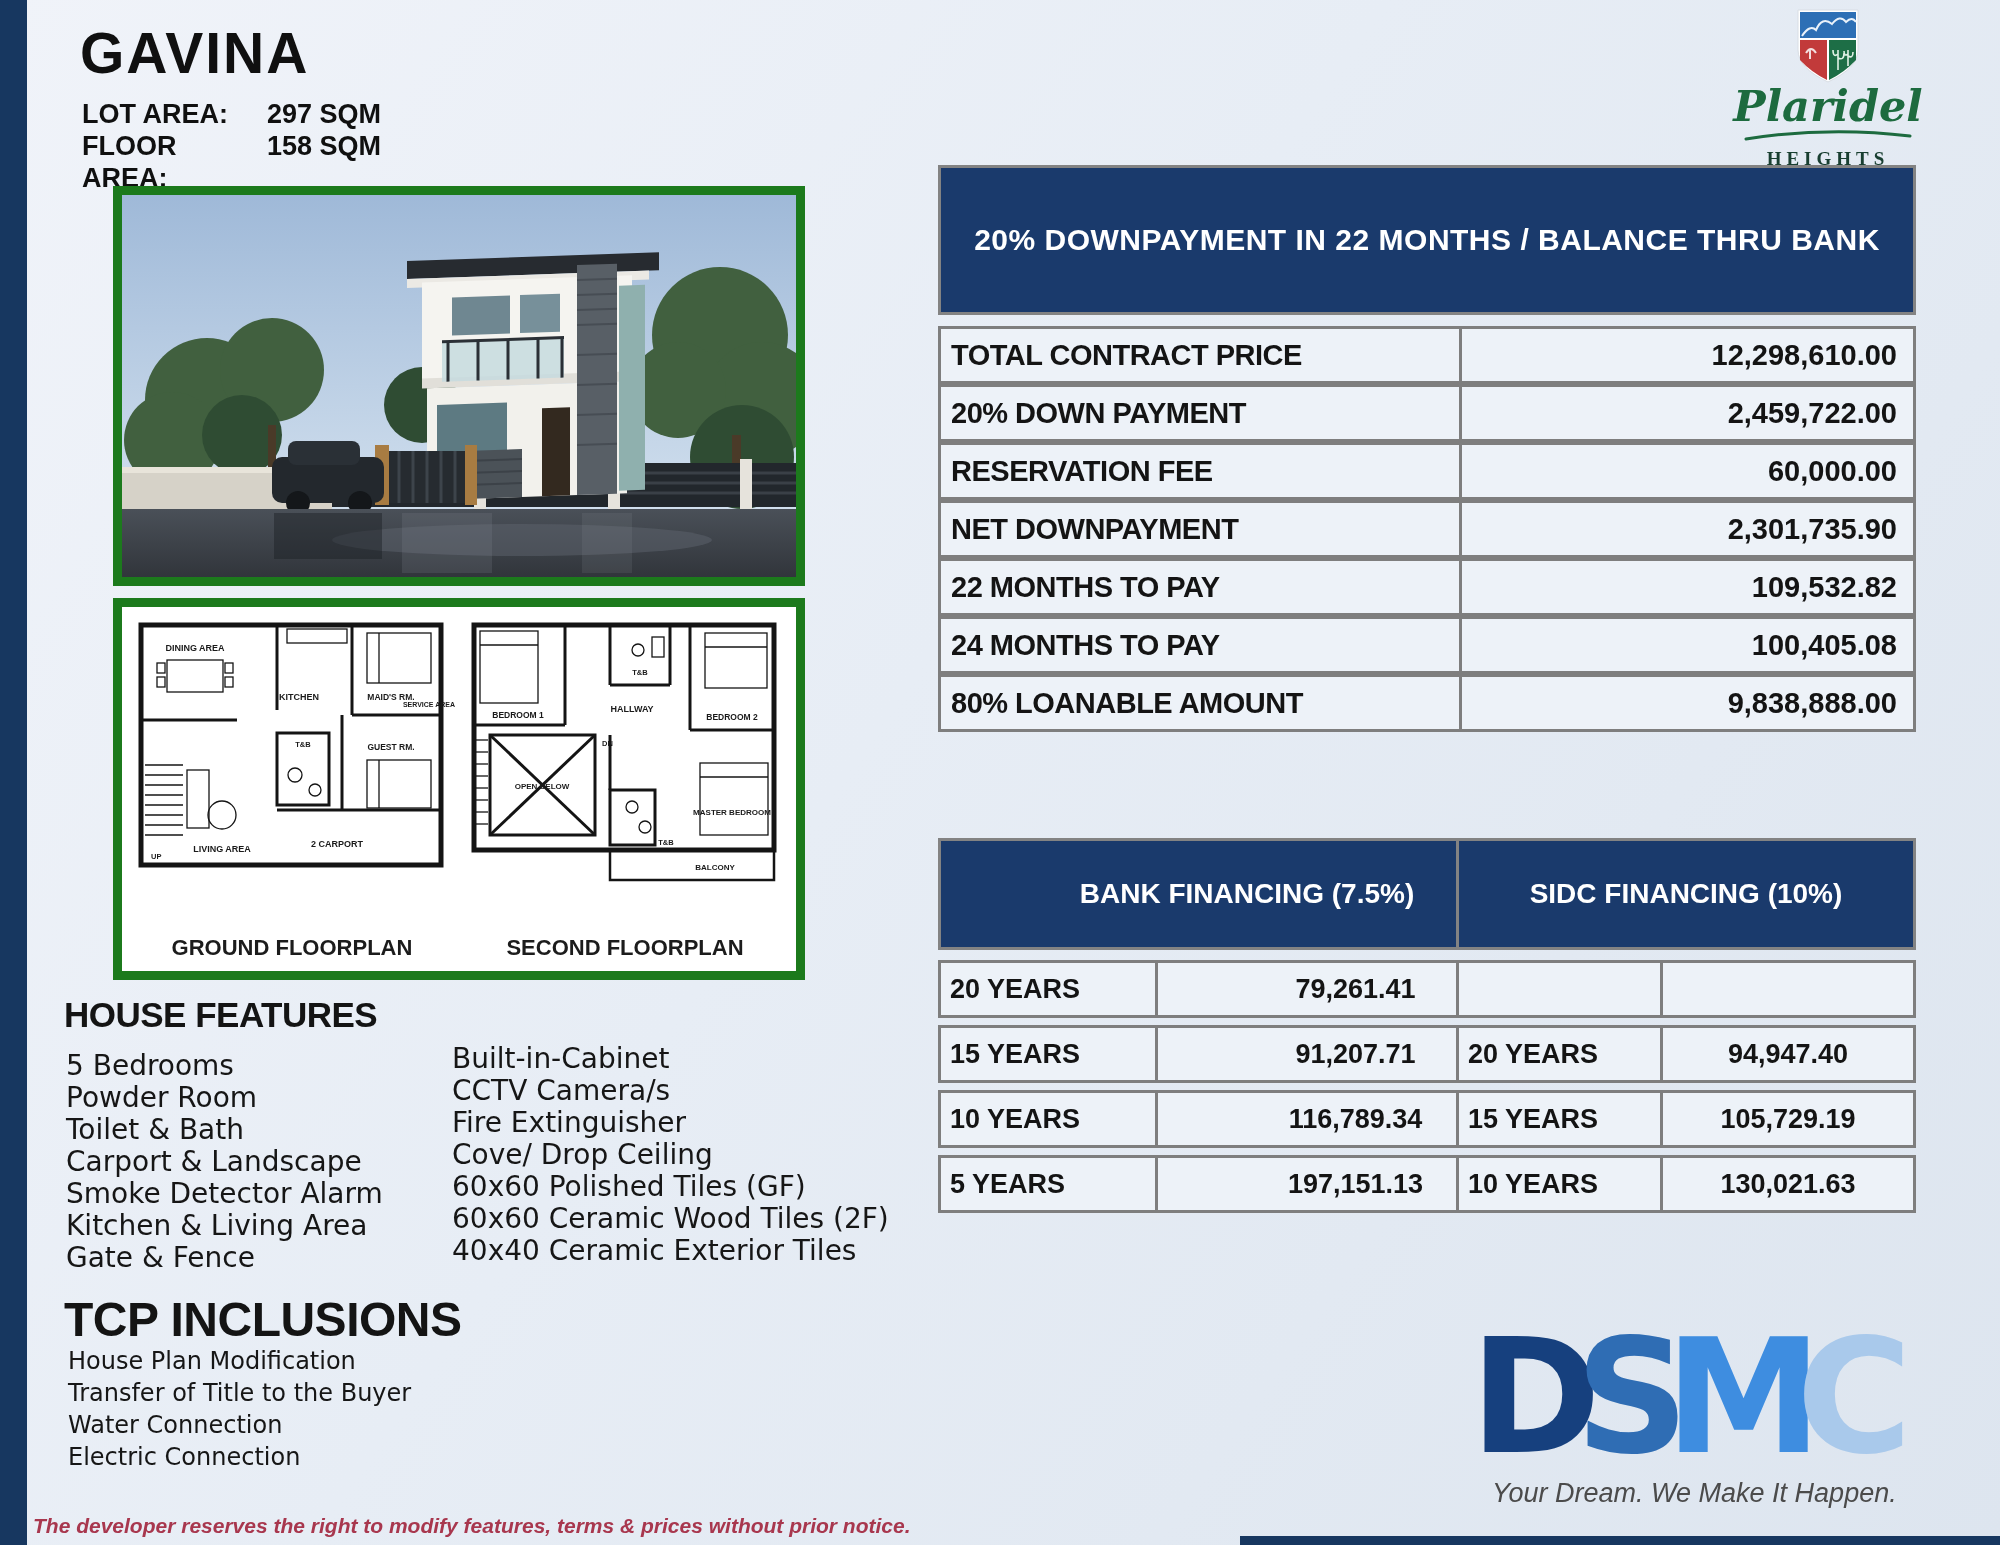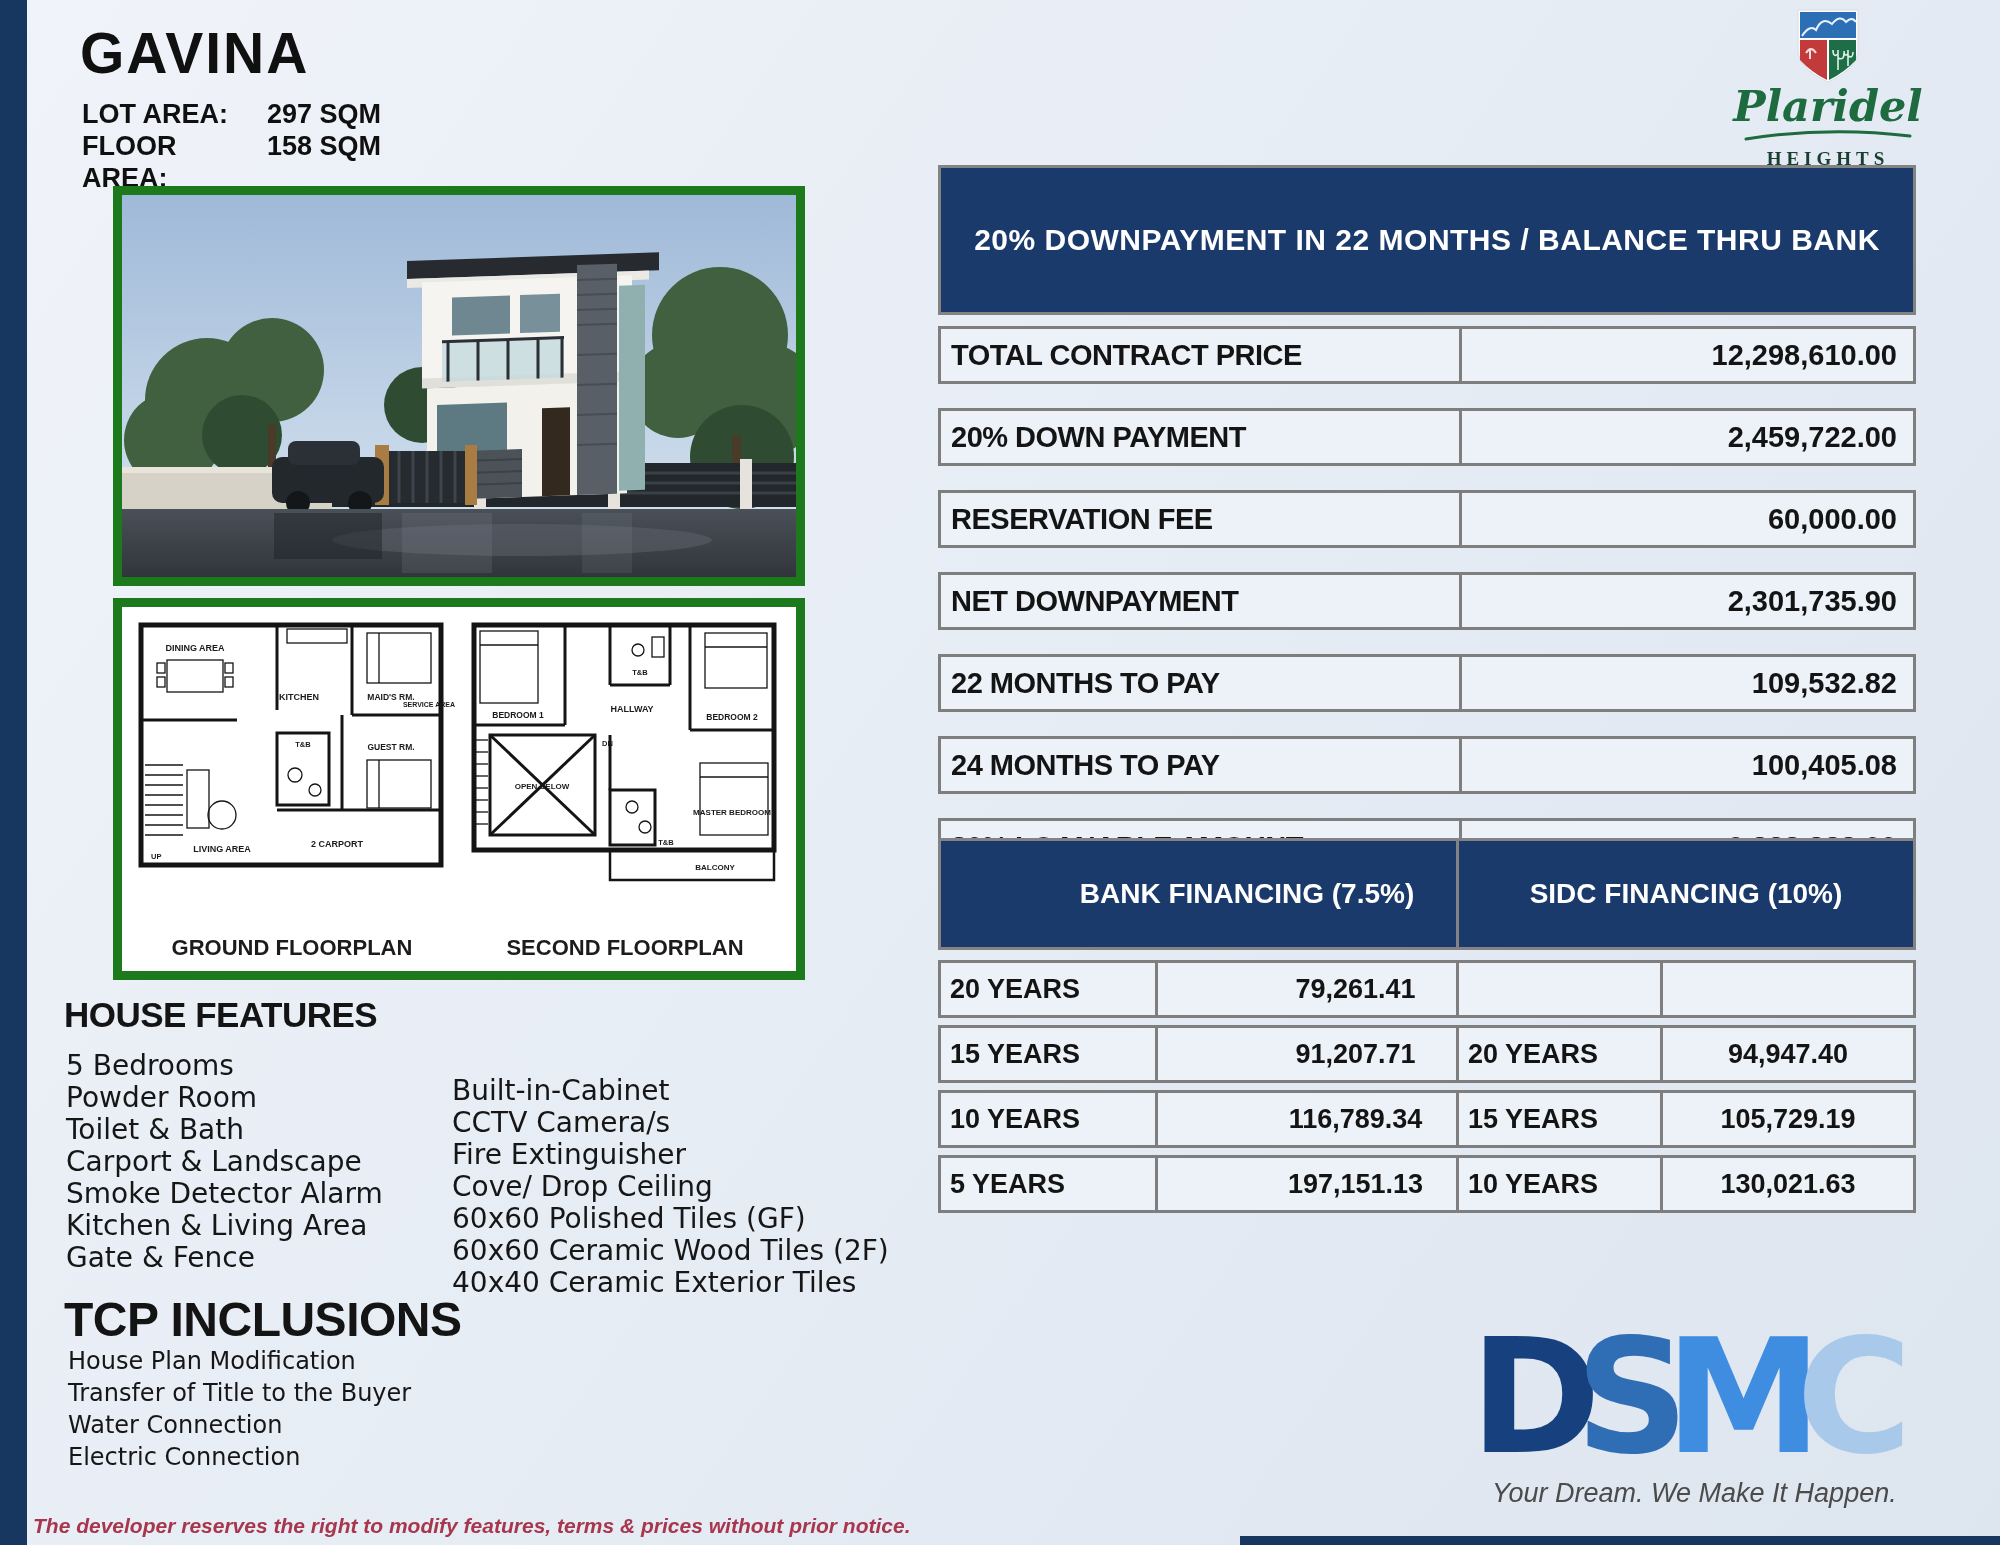--- a/index.html
+++ b/index.html
@@ -21,38 +21,38 @@
   .pl-loc{font-size:7px;letter-spacing:2px;color:#64816f;margin-top:2px;}
   
   .photo-frame{position:absolute;left:113px;top:186px;width:674px;height:382px;border:9px solid #1c7a1c;background:#fff;}
   .plan-frame{position:absolute;left:113px;top:598px;width:674px;height:364px;border:9px solid #1c7a1c;background:#ffffff;}
   .plan-title{position:absolute;bottom:10px;font-size:22px;font-weight:800;color:#1c1c1c;width:330px;text-align:center;}
   .plan-title.g{left:5px;} .plan-title.s{left:338px;}
   
   .tbl-hdr{position:absolute;left:938px;top:165px;width:972px;height:144px;background:#1a3a6c;border:3px solid #838383;
            display:flex;align-items:center;justify-content:center;color:#fff;font-size:30px;font-weight:800;letter-spacing:0.5px;}
   .price-rows{position:absolute;left:938px;top:326px;width:978px;}
-  .prow{display:flex;height:52px;margin-bottom:24px;border:3px solid #7e7e7e;background:#edf2f8;box-sizing:content-box;}
+  .prow{display:flex;height:52px;margin-bottom:0;border:3px solid #7e7e7e;background:#edf2f8;box-sizing:content-box;}
   .prow .lab{width:508px;border-right:3px solid #7e7e7e;display:flex;align-items:center;padding-left:10px;font-size:29px;font-weight:800;letter-spacing:-0.5px;}
   .prow .val{flex:1;display:flex;align-items:center;justify-content:flex-end;padding-right:16px;font-size:29px;font-weight:800;}
   
   .fin{position:absolute;top:838px;}
   .fin.bank{left:938px;width:618px;}
   .fin.sidc{left:1456px;width:460px;}
   .fin-hdr{height:106px;background:#1a3a6c;border:3px solid #838383;display:flex;align-items:center;justify-content:center;
            color:#fff;font-size:28px;font-weight:800;margin-bottom:10px;}
   .frow{display:flex;height:52px;margin-bottom:7px;border:3px solid #7e7e7e;background:#edf2f8;}
   .frow .term{border-right:3px solid #7e7e7e;display:flex;align-items:center;padding-left:9px;font-size:27px;font-weight:800;}
   .fin.bank .term{width:205px;} .fin.sidc .term{width:192px;}
   .frow .amt{flex:1;display:flex;align-items:center;justify-content:center;font-size:27px;font-weight:800;}
   
   .feat-h{position:absolute;left:64px;top:995px;font-size:35px;font-weight:800;letter-spacing:-0.5px;}
   .feat-col{position:absolute;font-family:"DejaVu Sans",sans-serif;font-size:28px;line-height:32px;color:#161616;}
   .feat-col.c1{left:66px;top:1050px;}
-  .feat-col.c2{left:452px;top:1043px;margin-top:32px;}
+  .feat-col.c2{left:452px;top:1043px;}
   .tcp-h{position:absolute;left:64px;top:1292px;font-size:48px;font-weight:800;letter-spacing:-0.5px;}
   .tcp-list{position:absolute;left:68px;top:1345px;font-family:"DejaVu Sans",sans-serif;font-size:24px;line-height:32px;color:#161616;}
   
   .dsmc{position:absolute;left:1470px;top:1322px;display:flex;align-items:flex-start;}
   .dsmc span{font-family:"DejaVu Sans",sans-serif;font-weight:800;font-size:158px;line-height:150px;}
   .dsmc .l-d{color:#16407e;} .dsmc .l-s{color:#2f6db4;margin-left:-26px;}
   .dsmc .l-m{color:#3e8de0;margin-left:-24px;} .dsmc .l-c{color:#a9c9eb;margin-left:-26px;}
   .tagline{position:absolute;left:1492px;top:1478px;font-style:italic;font-size:27px;color:#4b4b4b;}
   .disclaimer{position:absolute;left:33px;top:1514px;font-style:italic;font-weight:600;font-size:21px;color:#a8374e;}
   

